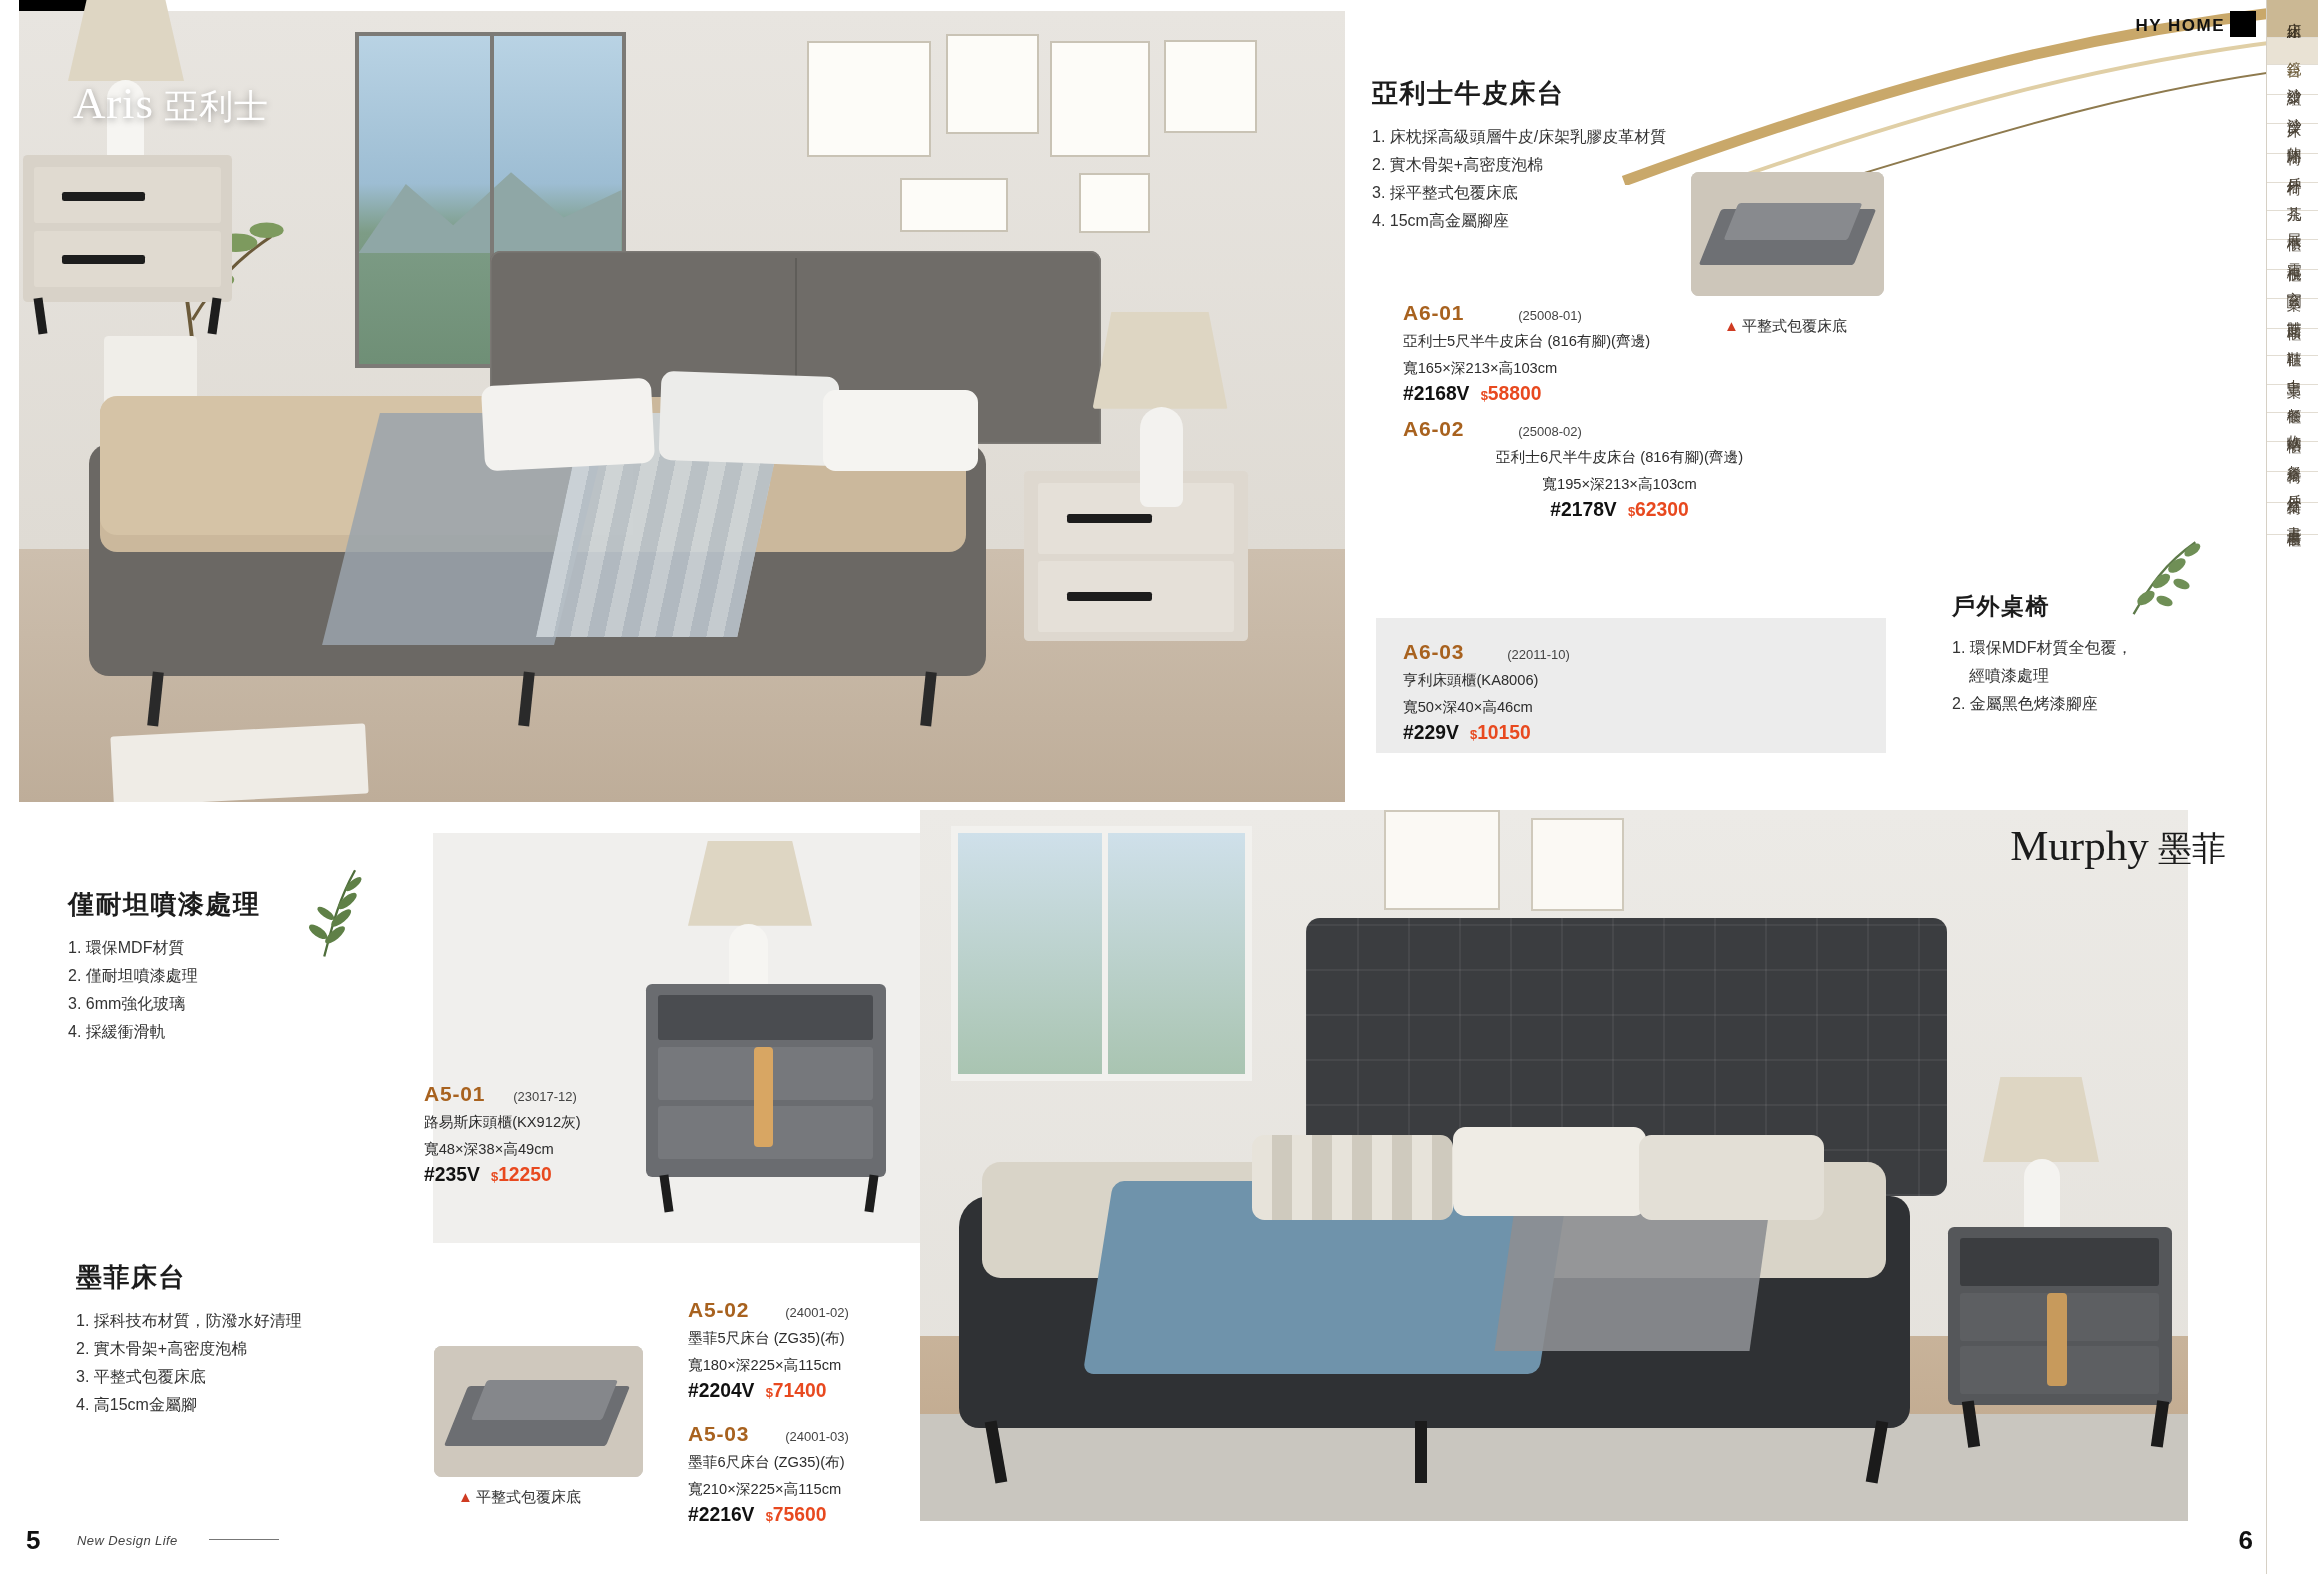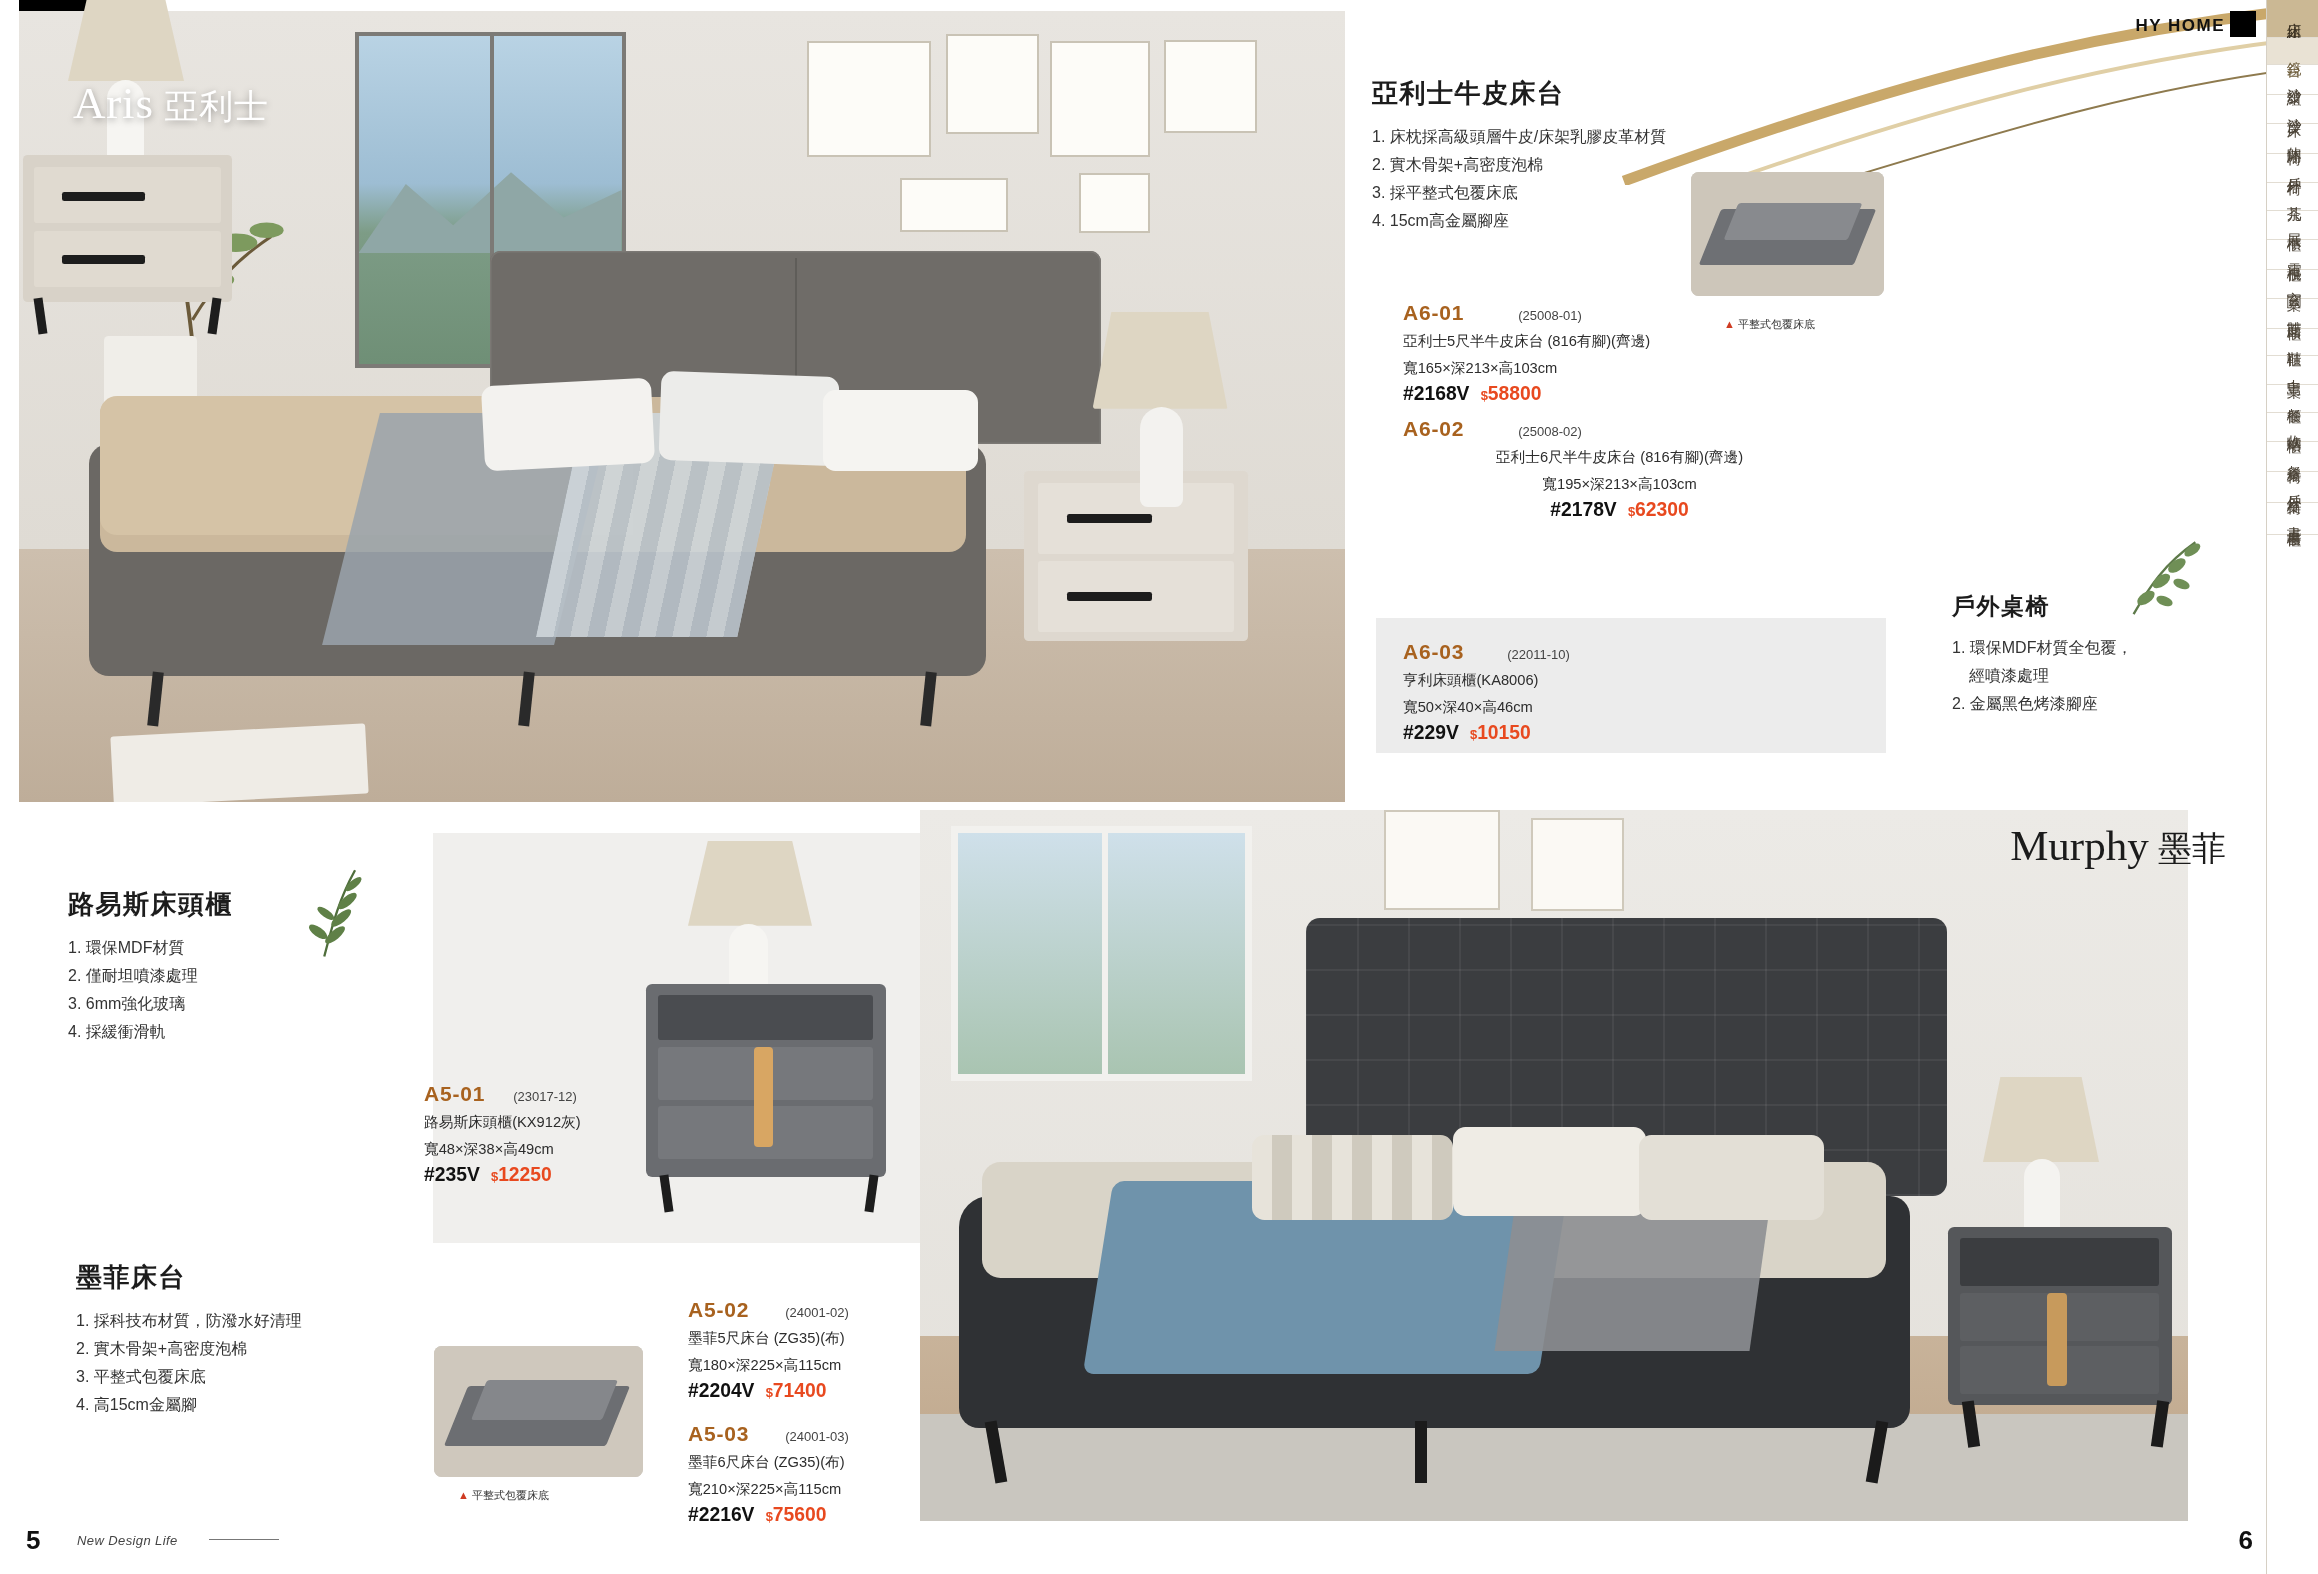--- a/index.html
+++ b/index.html
@@ -134,21 +134,21 @@
 
   .sku { font-size:21px; font-weight:bold; color:#a8621f; letter-spacing:0.8px; }
   .sku-sub { font-size:13px; color:#444; }
   .sku-desc { font-size:14.7px; color:#2d2d2d; line-height:1.55; margin-top:4.6px; }
   .price-row { margin-top:3.1px; }
   .price-code { font-size:19.3px; font-weight:bold; color:#111; }
   .price-val { font-size:19.3px; font-weight:bold; color:#e8491f; margin-left:7.7px; }
   .price-val .cur { font-size:13px; }
 
   .mini-photo { position:absolute; background:#cdc9c2; border-radius:7.7px; overflow:hidden; }
-  .caption-tri { font-size:11px; color:#333; }
+  .caption-tri { font-size:15px; color:#333; }
   .caption-tri .tri { color:#cf3b22; margin-right:3.1px; }
 
   
   .grey-panel { position:absolute; background:#ececec; }
 
   
   #murphy-photo { left:920px; top:810px; width:1268px; height:711px; }
   #murphy-photo .wall { position:absolute; inset:0; background: linear-gradient(180deg,#eceae6,#e3e0da); }
   #murphy-photo .floor { position:absolute; left:0; bottom:0; width:100%; height:26%; background: linear-gradient(180deg,#c8b39a,#bda488); }
   #murphy-photo .rug { position:absolute; left:0; bottom:0; width:100%; height:15%; background:#c9c6bf; }
@@ -393,21 +393,21 @@
         <ellipse cx="56" cy="62" rx="13" ry="7" transform="rotate(-35 56 62)"></ellipse>
         <ellipse cx="76" cy="42" rx="13" ry="7" transform="rotate(-35 76 42)"></ellipse>
         <ellipse cx="96" cy="22" rx="12" ry="6" transform="rotate(-35 96 22)"></ellipse>
         <ellipse cx="60" cy="88" rx="11" ry="6" transform="rotate(20 60 88)"></ellipse>
         <ellipse cx="82" cy="66" rx="11" ry="6" transform="rotate(20 82 66)"></ellipse>
       </g>
     </svg>
   </div>
 
   <div class="abs" style="left:68px; top:887px; width:325px;">
-    <div class="block-title">路易斯床頭櫃</div>
+    <div class="block-title">僅耐坦噴漆處理</div>
     <ol class="spec">
       <li>1. 環保MDF材質</li>
       <li>2. 僅耐坦噴漆處理</li>
       <li>3. 6mm強化玻璃</li>
       <li>4. 採緩衝滑軌</li>
     </ol>
   </div>
   <div class="sprig" style="left:301px; top:858px;">
     <svg width="85" height="100" viewBox="0 0 110 130">
       <path d="M30,128 C40,90 48,56 70,16" stroke="#4f6e3c" stroke-width="3" fill="none"></path>

